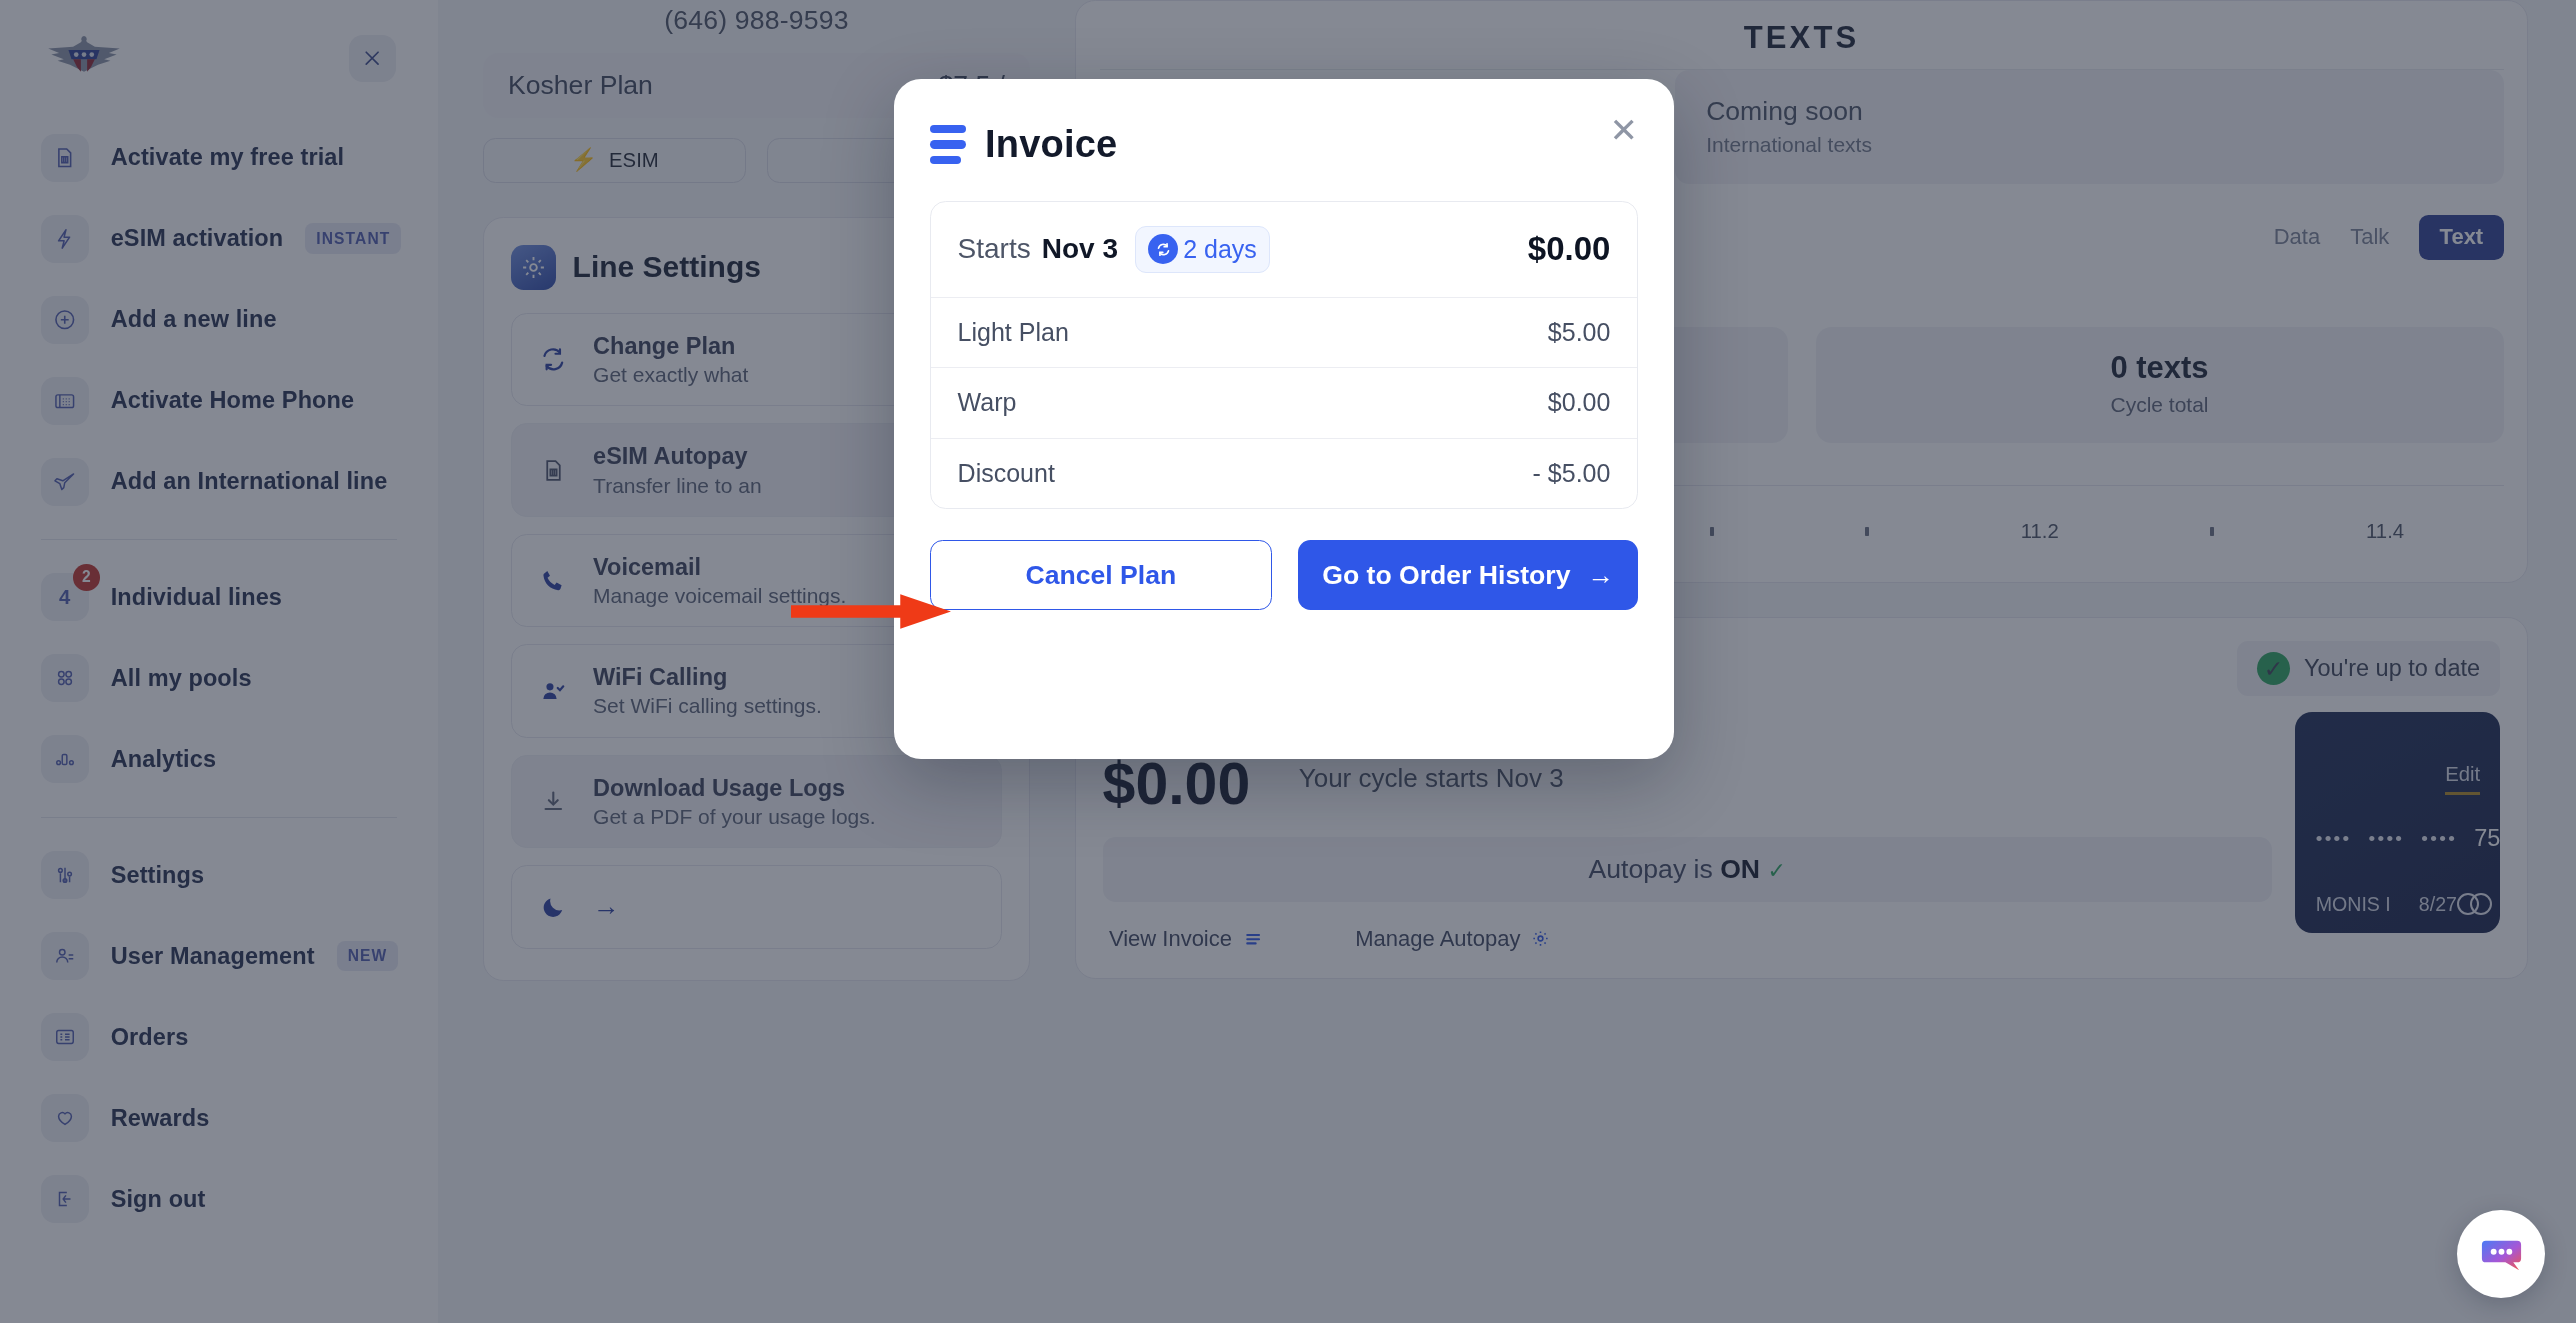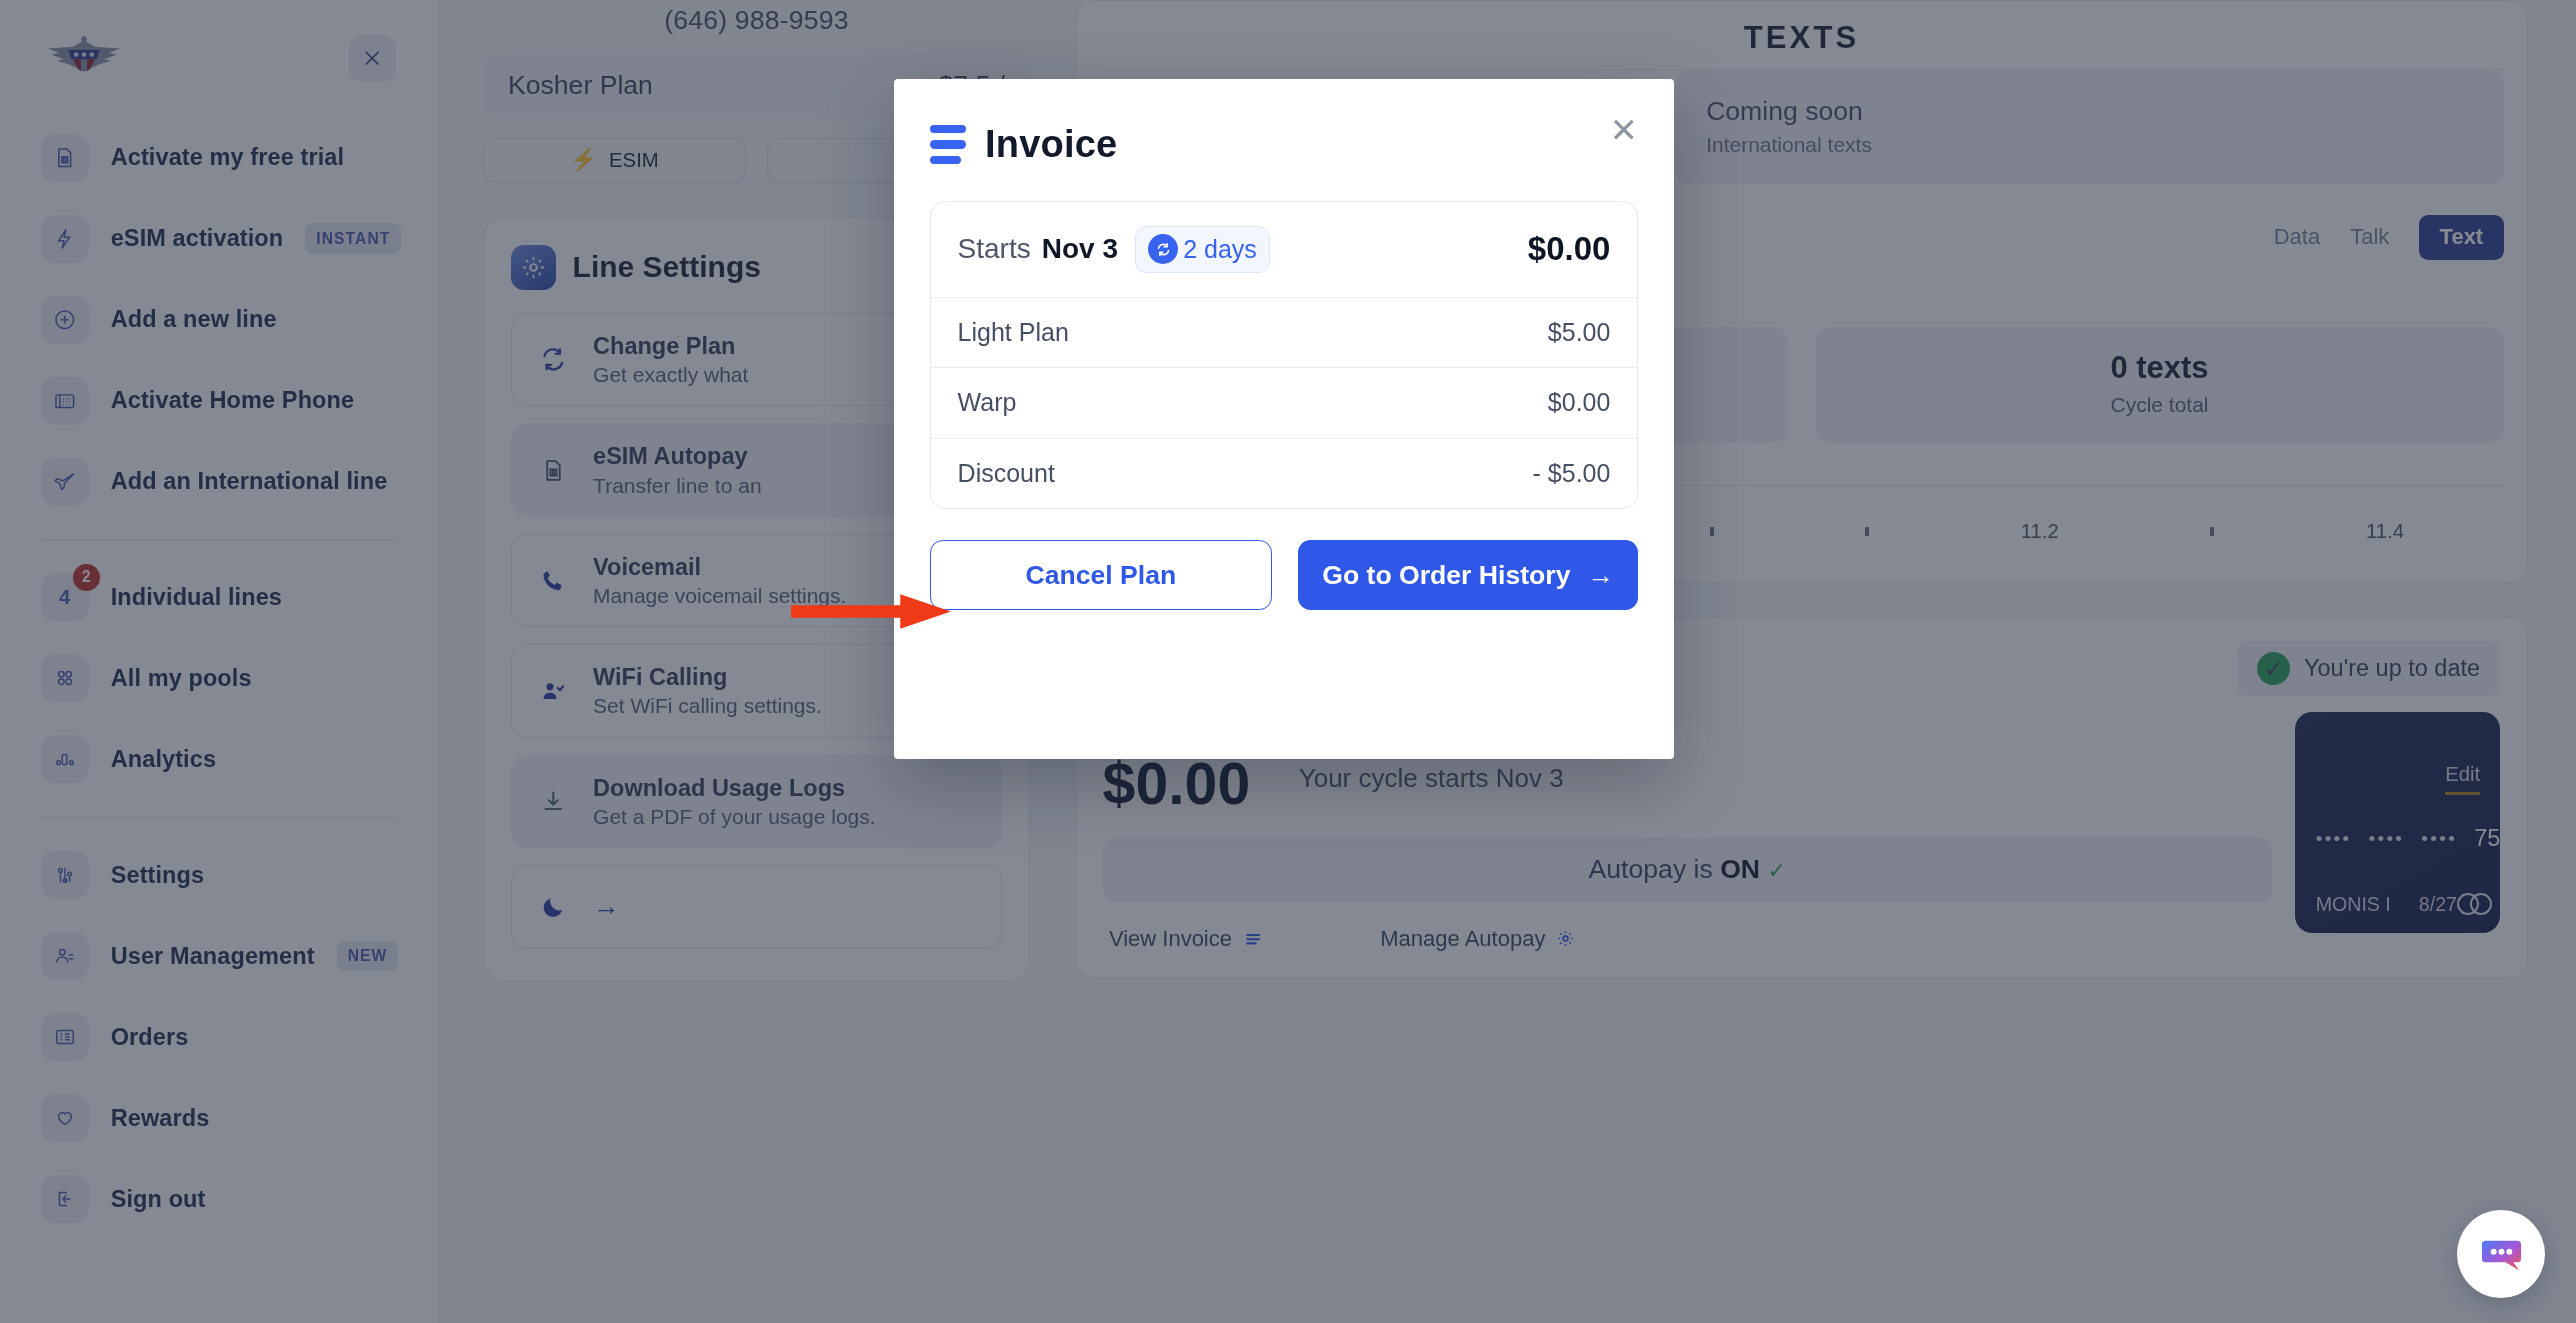--- a/index.html
+++ b/index.html
@@ -125,21 +125,21 @@
 
   .bill-body { display: flex; margin-top: 15.6px; }
   .bill-left { flex: 1; padding-right: 23.5px; }
   .yourbill { font-size: 22px; color: #5a6277; }
   .bigamt { font-size: 59px; font-weight: 700; color: #161d2e; margin-top: 12.5px; display: inline-block; }
   .cyc { font-size: 26px; color: #4a5264; display: inline-block; margin-left: 45px; vertical-align: 17px; }
   .autopay { margin-top: 19px; background: #f1f2f6; border-radius: 12.5px; padding: 17px 0;
              text-align: center; font-size: 26.6px; color: #3f4761; }
   .autopay b { color: #141b2c; }
   .apchk { color: #2aa45d; font-size: 22px; }
-  .bill-links { display: flex; gap: 117px; margin-top: 23.5px; padding-left: 6.3px; }
+  .bill-links { display: flex; gap: 92px; margin-top: 23.5px; padding-left: 6.3px; }
   .blink { font-size: 22px; color: #3f4761; display: flex; align-items: center; gap: 11px; }
 
   .cc { width: 205px; flex: 0 0 205px; height: 221px; border-radius: 17px;
         background: linear-gradient(150deg,#1d2c55,#17224a); color: #fff;
         padding: 17px 20.3px; display: flex; flex-direction: column; position: relative; }
   .cc-edit { align-self: flex-end; font-size: 20.3px; color: #d9dde8;
              border-bottom: 3.9px solid #b08a23; padding-bottom: 6.3px; margin-top: 34px; }
   .cc-num { display: flex; align-items: center; gap: 17px; margin-top: 30px; font-size: 23.5px; }
   .cc-dots { letter-spacing: 2.3px; color: #e6e9f2; font-size: 19px; }
   .cc-bot { display: flex; align-items: center; margin-top: auto; font-size: 19.6px; color: #d6dae6; }
@@ -147,21 +147,21 @@
   .mc { display: flex; }
   .mc i { width: 22px; height: 22px; border: 2.3px solid #e3e6ef; border-radius: 50%; display: block; }
   .mc i + i { margin-left: -9.4px; }
 
   
   .overlay { position: absolute; inset: 0; background: rgba(37,45,63,0.56); }
 
   
   .modal {
     position: absolute; left: 894px; top: 79px; width: 780px; height: 680px;
-    background: #fff; border-radius: 4px; box-shadow: 0 23.5px 70px rgba(15,22,40,.28);
+    background: #fff; border-radius: 27px; box-shadow: 0 23.5px 70px rgba(15,22,40,.28);
     padding: 31px 36px 34px;
   }
   .m-hd { display: flex; align-items: center; height: 69px; position: relative; }
   .m-ham { display: flex; flex-direction: column; gap: 7px; margin-right: 19px; }
   .m-ham i { display: block; width: 36px; height: 8.6px; border-radius: 4.7px; background: #3862f0; }
   .m-ham i:nth-child(3) { width: 31px; }
   .m-ti { font-size: 38px; font-weight: 700; color: #131a2b; letter-spacing: 0.2px; }
   .m-x { position: absolute; right: 0; top: 3.1px; font-size: 34px; color: #8f96a5; line-height: 1; }
 
   .inv { margin-top: 22px; border: 0.8px solid #e8eaf0; border-radius: 15.6px; overflow: hidden; }

